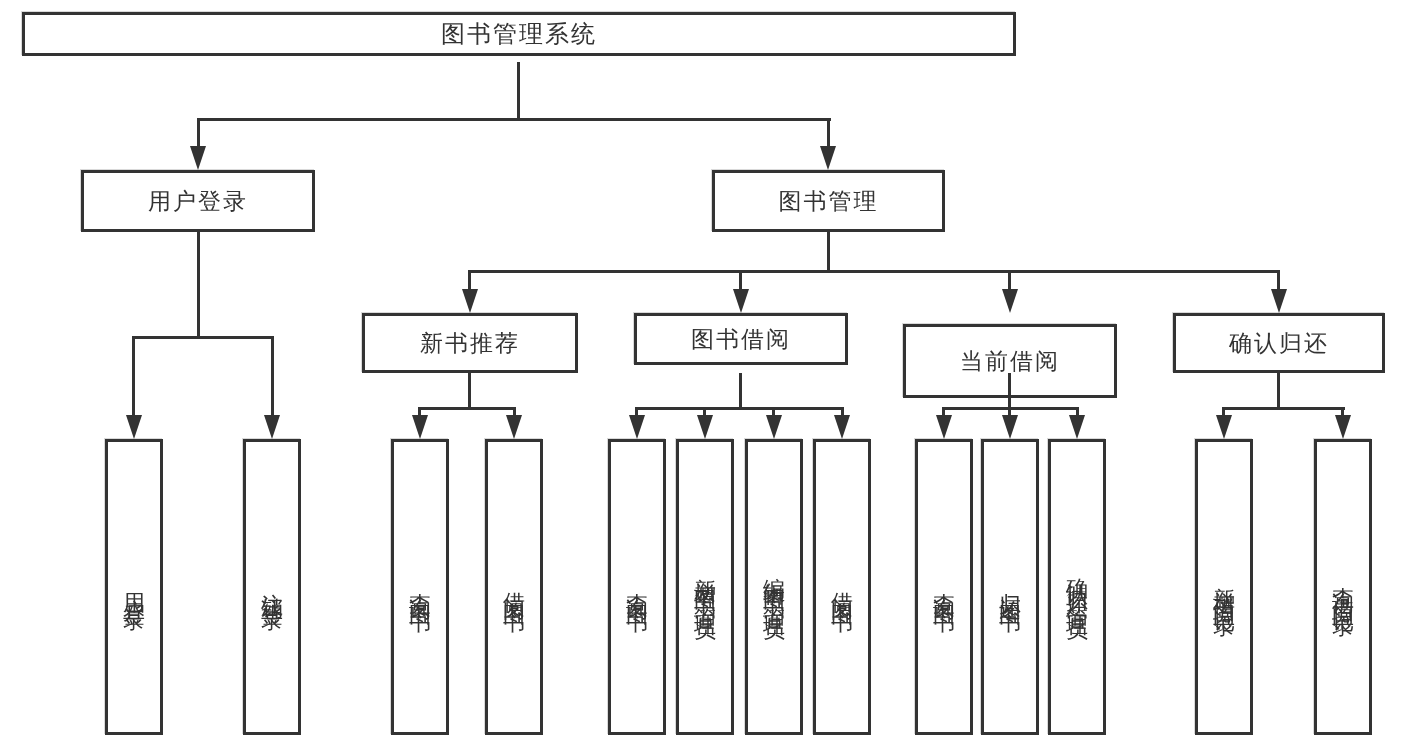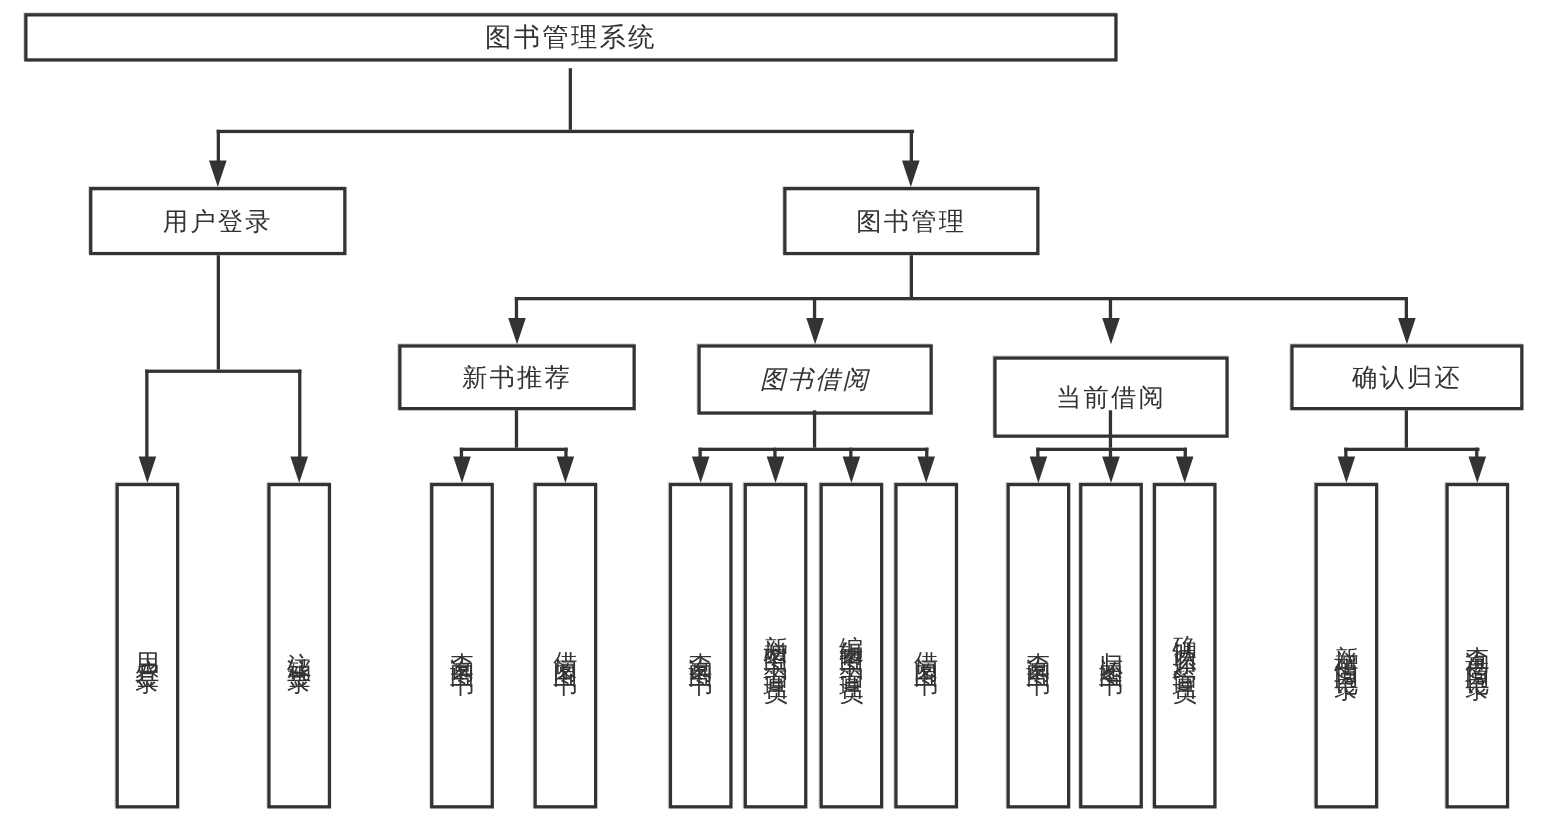--- a/index.html
+++ b/index.html
@@ -70,21 +70,21 @@
   <div class="box box-h" style="left:81px; top:170px; width:234px; height:62px;">
     <span>用户登录</span>
   </div>
   <div class="box box-h" style="left:712px; top:170px; width:233px; height:62px;">
     <span>图书管理</span>
   </div>
 
   <div class="box box-h" style="left:362px; top:313px; width:216px; height:60px;">
     <span>新书推荐</span>
   </div>
-  <div class="box box-h" style="left:634px; top:313px; width:214px; height:64px;font-style:italic;">
+  <div class="box box-h" style="left:634px; top:313px; width:214px; height:52px;">
     <span>图书借阅</span>
   </div>
   <div class="box box-h" style="left:903px; top:324px; width:214px; height:74px;">
     <span>当前借阅</span>
   </div>
   <div class="box box-h" style="left:1173px; top:313px; width:212px; height:60px;">
     <span>确认归还</span>
   </div>
 
   <div class="box box-v" style="left:105px; top:439px; width:58px; height:296px;">

